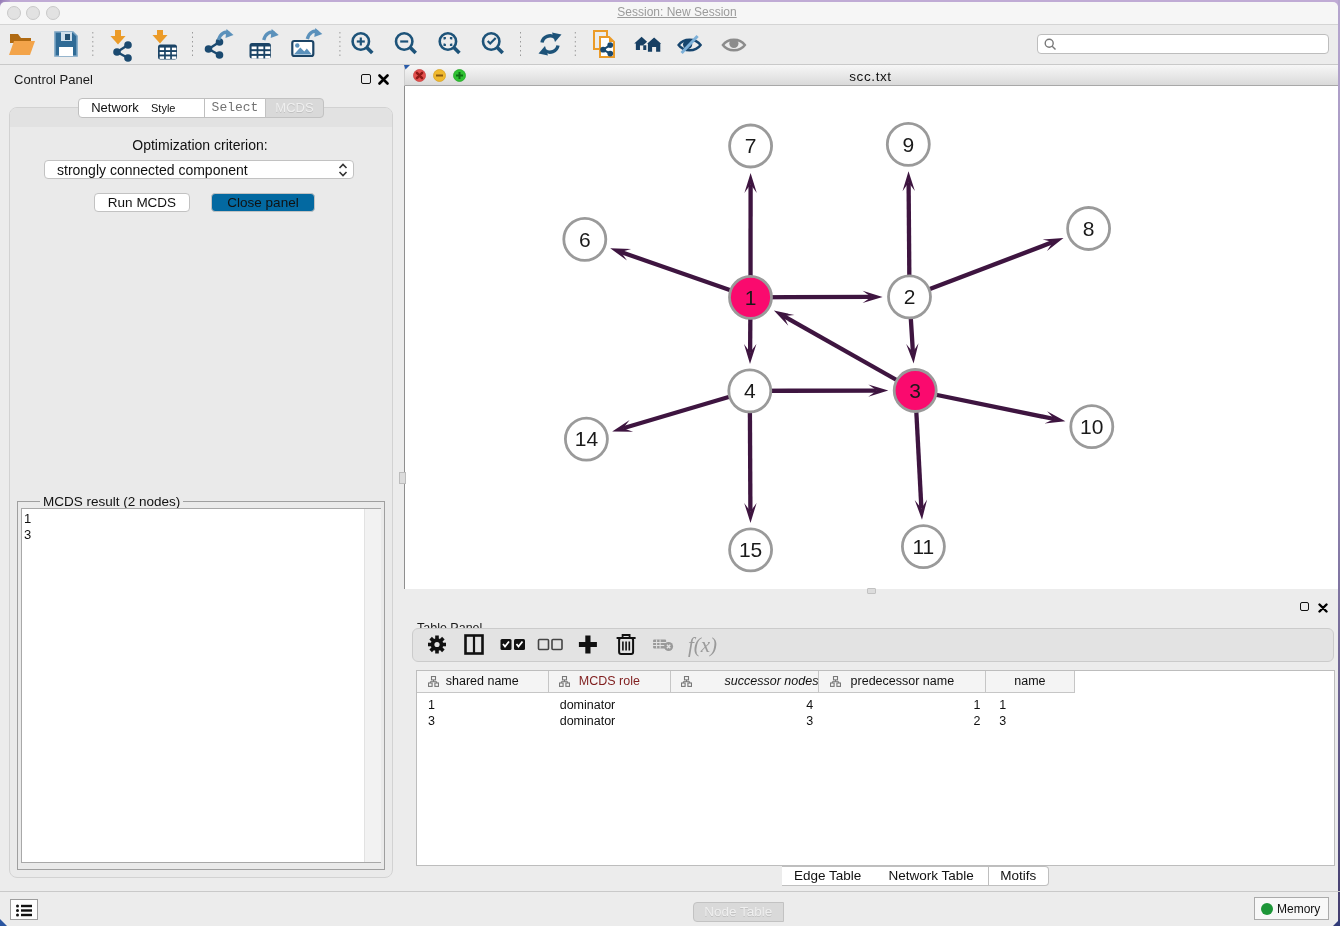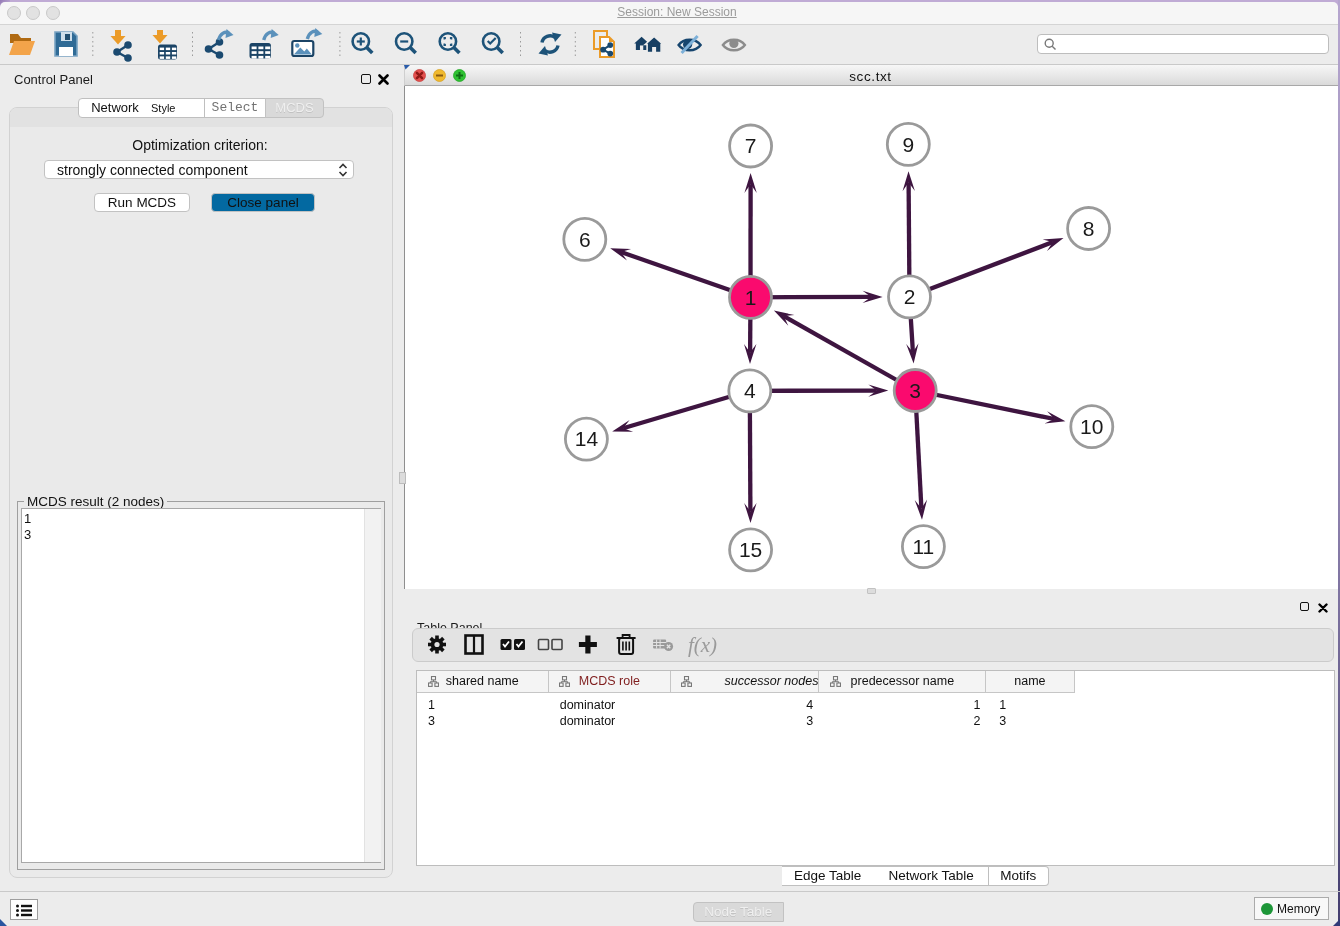--- a/index.html
+++ b/index.html
@@ -195,21 +195,21 @@
   <svg class="abs" style="right:4px;top:2px;" width="12" height="14" viewBox="0 0 12 14">
     <path d="M2.5 5 L6 1.5 L9.5 5" fill="none" stroke="#333" stroke-width="1.6"></path>
     <path d="M2.5 9 L6 12.5 L9.5 9" fill="none" stroke="#333" stroke-width="1.6"></path>
   </svg>
 </div>
 
 <div class="abs" style="left:94px;top:193px;width:96px;height:19px;background:#fff;border:1px solid #c2c2c2;border-radius:4px;box-sizing:border-box;text-align:center;font-size:13.5px;line-height:17px;color:#111;">Run MCDS</div>
 <div class="abs" style="left:203px;top:193px;width:104px;height:19px;background:#0369a1;border:1px solid #c2c2c2;border-radius:4px;box-sizing:border-box;text-align:center;font-size:13.5px;line-height:17px;color:#111;margin-left:8px;">Close panel</div>
 
 <div class="abs" style="left:17px;top:501px;width:366px;height:367px;border:1px solid #9f9f9f;"></div>
-<div class="abs" style="left:24px;top:494px;background:#eaeaea;padding:0 3px;font-size:13.5px;color:#111;">MCDS result (2 nodes)</div>
+<div class="abs" style="left:40px;top:494px;background:#eaeaea;padding:0 3px;font-size:13.5px;color:#111;">MCDS result (2 nodes)</div>
 <div class="abs" style="left:21px;top:508px;width:360px;height:355px;background:#fff;border:1px solid #a8a8a8;box-sizing:border-box;"></div>
 <div class="abs" style="left:364px;top:509px;width:16px;height:353px;background:#f2f2f2;border-left:1px solid #e2e2e2;"></div>
 <div class="abs" style="left:24px;top:511px;font-size:13px;color:#111;line-height:16px;">1<br>3</div>
 
 <div class="abs" id="netwin" style="left:404px;top:65px;width:934px;height:524px;">
   <div class="abs" style="left:0;top:0;width:934px;height:21px;background:linear-gradient(#f7f7f7,#dadada);border-bottom:1px solid #a8a8a8;border-left:1px solid #cfcfcf;box-sizing:border-box;"></div>
   <div class="abs" style="left:0;top:4px;width:933px;text-align:center;font-size:13.5px;letter-spacing:0.6px;color:#111;">scc.txt</div>
 
   <svg class="abs" style="left:9px;top:4px;" width="62" height="13" viewBox="0 0 62 13">
     <circle cx="6.5" cy="6.5" r="6" fill="#e4504e" stroke="#c64341" stroke-width="0.8"></circle>

